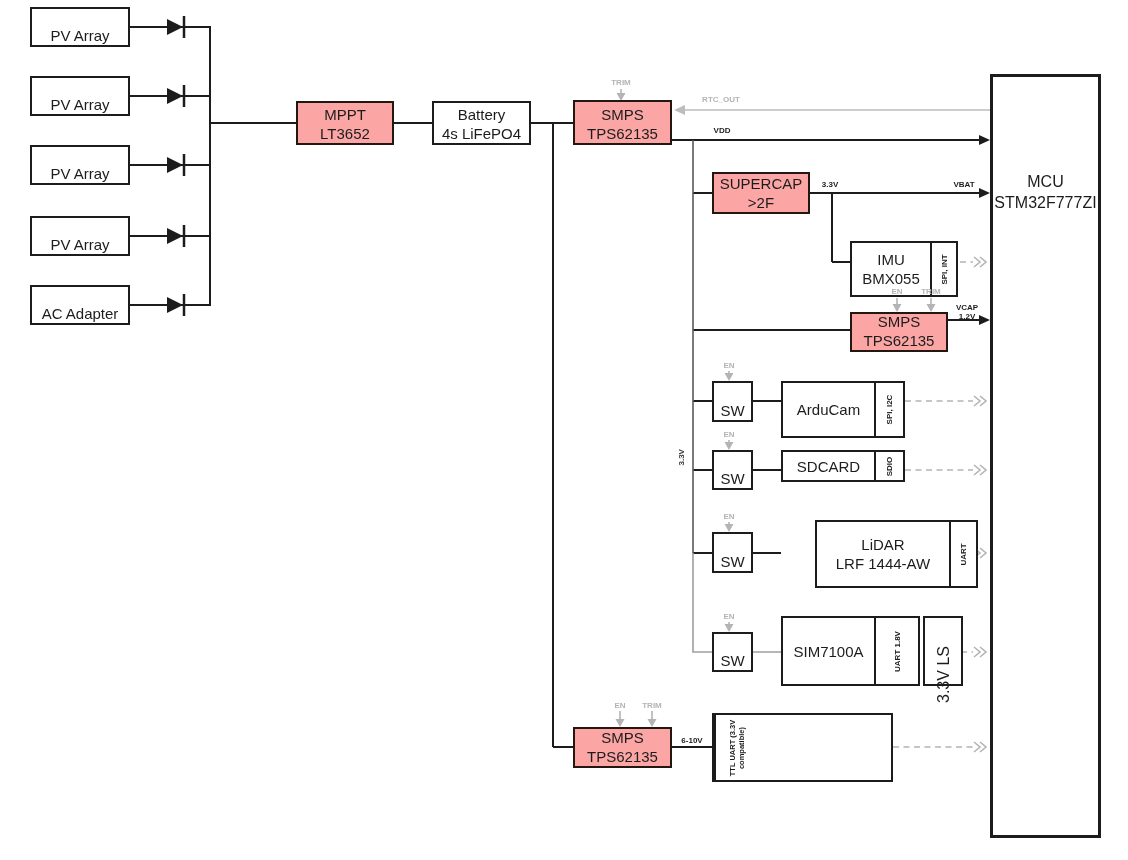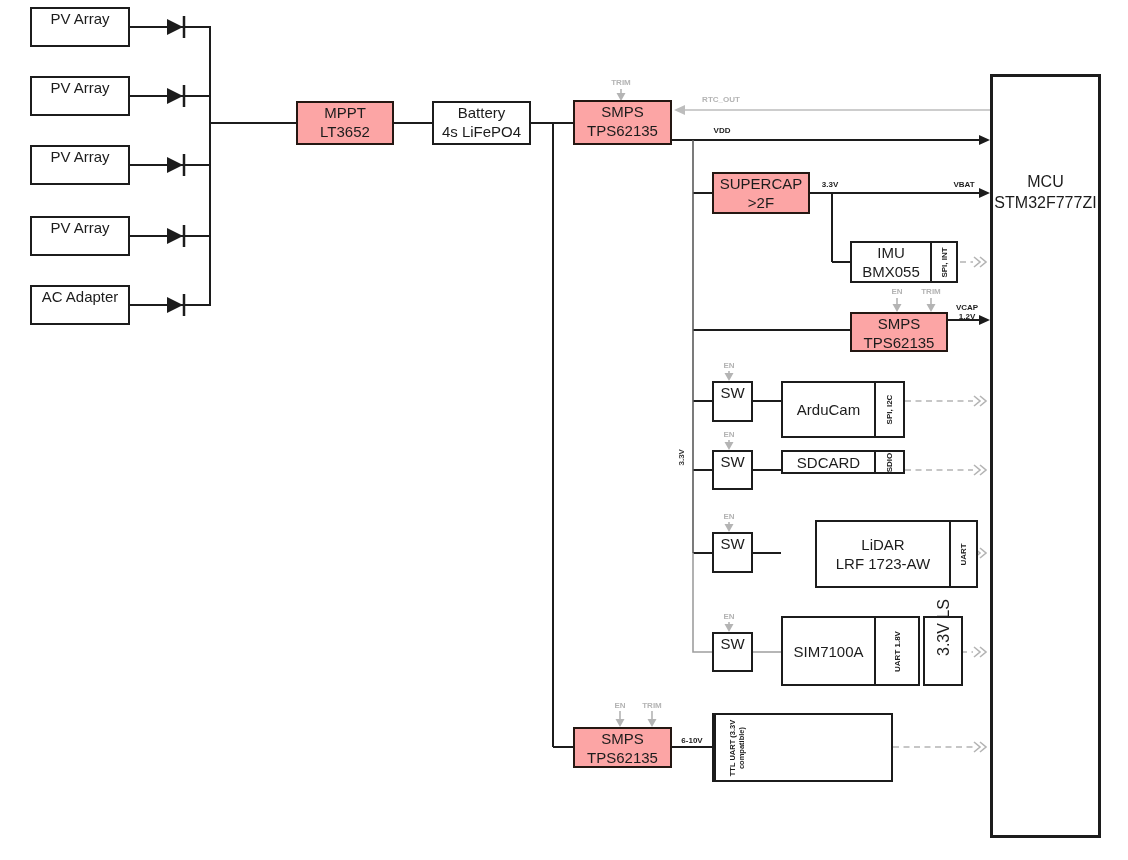--- a/index.html
+++ b/index.html
@@ -1,20 +1,20 @@
 <!DOCTYPE html>
 <html><head>
 <meta charset="utf-8">
 <style>
   html,body{margin:0;padding:0;background:#fff;}
   .canvas{position:relative;width:1128px;height:860px;background:#ffffff;
           font-family:"Liberation Sans",sans-serif;color:#1c1c1c;overflow:hidden;}
   svg.wires{position:absolute;left:0;top:0;width:1128px;height:860px;}
   .box{position:absolute;background:#fff;border:2px solid #1c1c1c;box-sizing:border-box;
-       display:flex;flex-direction:column;align-items:center;justify-content:flex-start;
+       display:flex;flex-direction:column;align-items:center;justify-content:flex-end;
        font-size:15px;line-height:19px;text-align:center;}
   .brown{background:#fca5a5;border:2.5px solid #241712;}
   .sw{border-width:2.5px;}
   .comp{position:absolute;display:flex;background:#fff;border:2px solid #1c1c1c;box-sizing:border-box;}
   .comp .main{flex:1;display:flex;flex-direction:column;align-items:center;justify-content:center;
               font-size:15px;line-height:19px;text-align:center;}
   .comp .iface{border-left:2px solid #1c1c1c;display:flex;align-items:center;justify-content:center;overflow:visible;}
   .rot{transform:rotate(-90deg);white-space:nowrap;font-size:8px;font-weight:bold;}
   .rot2{font-size:7.5px;line-height:9px;text-align:center;}
   .rotbig{font-size:16px;font-weight:400;}
@@ -101,21 +101,21 @@
   </div>
   <div class="box brown" style="left:850px;top:312px;width:98px;height:40px">
     <div>SMPS</div>
     <div>TPS62135</div>
   </div>
   <div class="box brown" style="left:573px;top:727px;width:99px;height:41px">
     <div>SMPS</div>
     <div>TPS62135</div>
   </div>
 
-  <div class="comp" style="left:850px;top:241px;width:108px;height:42px">
+  <div class="comp" style="left:850px;top:241px;width:108px;height:56px">
     <div class="main">
       <div>IMU</div>
       <div>BMX055</div>
     </div>
     <div class="iface" style="width:24px">
       <span class="rot">SPI, INT</span>
     </div>
   </div>
 
   <div class="box sw" style="left:712px;top:381px;width:41px;height:41px">
@@ -132,32 +132,32 @@
     </div>
 
   <div class="comp" style="left:781px;top:381px;width:124px;height:57px">
     <div class="main">
         <div>ArduCam</div>
       </div>
     <div class="iface" style="width:27px">
       <span class="rot">SPI, I2C</span>
     </div>
   </div>
-  <div class="comp" style="left:781px;top:450px;width:124px;height:24px">
+  <div class="comp" style="left:781px;top:450px;width:124px;height:32px">
     <div class="main">
         <div>SDCARD</div>
       </div>
     <div class="iface" style="width:27px">
       <span class="rot">SDIO</span>
     </div>
   </div>
   <div class="comp" style="left:815px;top:520px;width:163px;height:68px">
     <div class="main">
       <div>LiDAR</div>
-      <div>LRF 1723-AW</div>
+      <div>LRF 1444-AW</div>
     </div>
     <div class="iface" style="width:25px">
       <span class="rot">UART</span>
     </div>
   </div>
   <div class="comp" style="left:781px;top:616px;width:139px;height:70px">
     <div class="main">
         <div>SIM7100A</div>
       </div>
     <div class="iface" style="width:42px">

